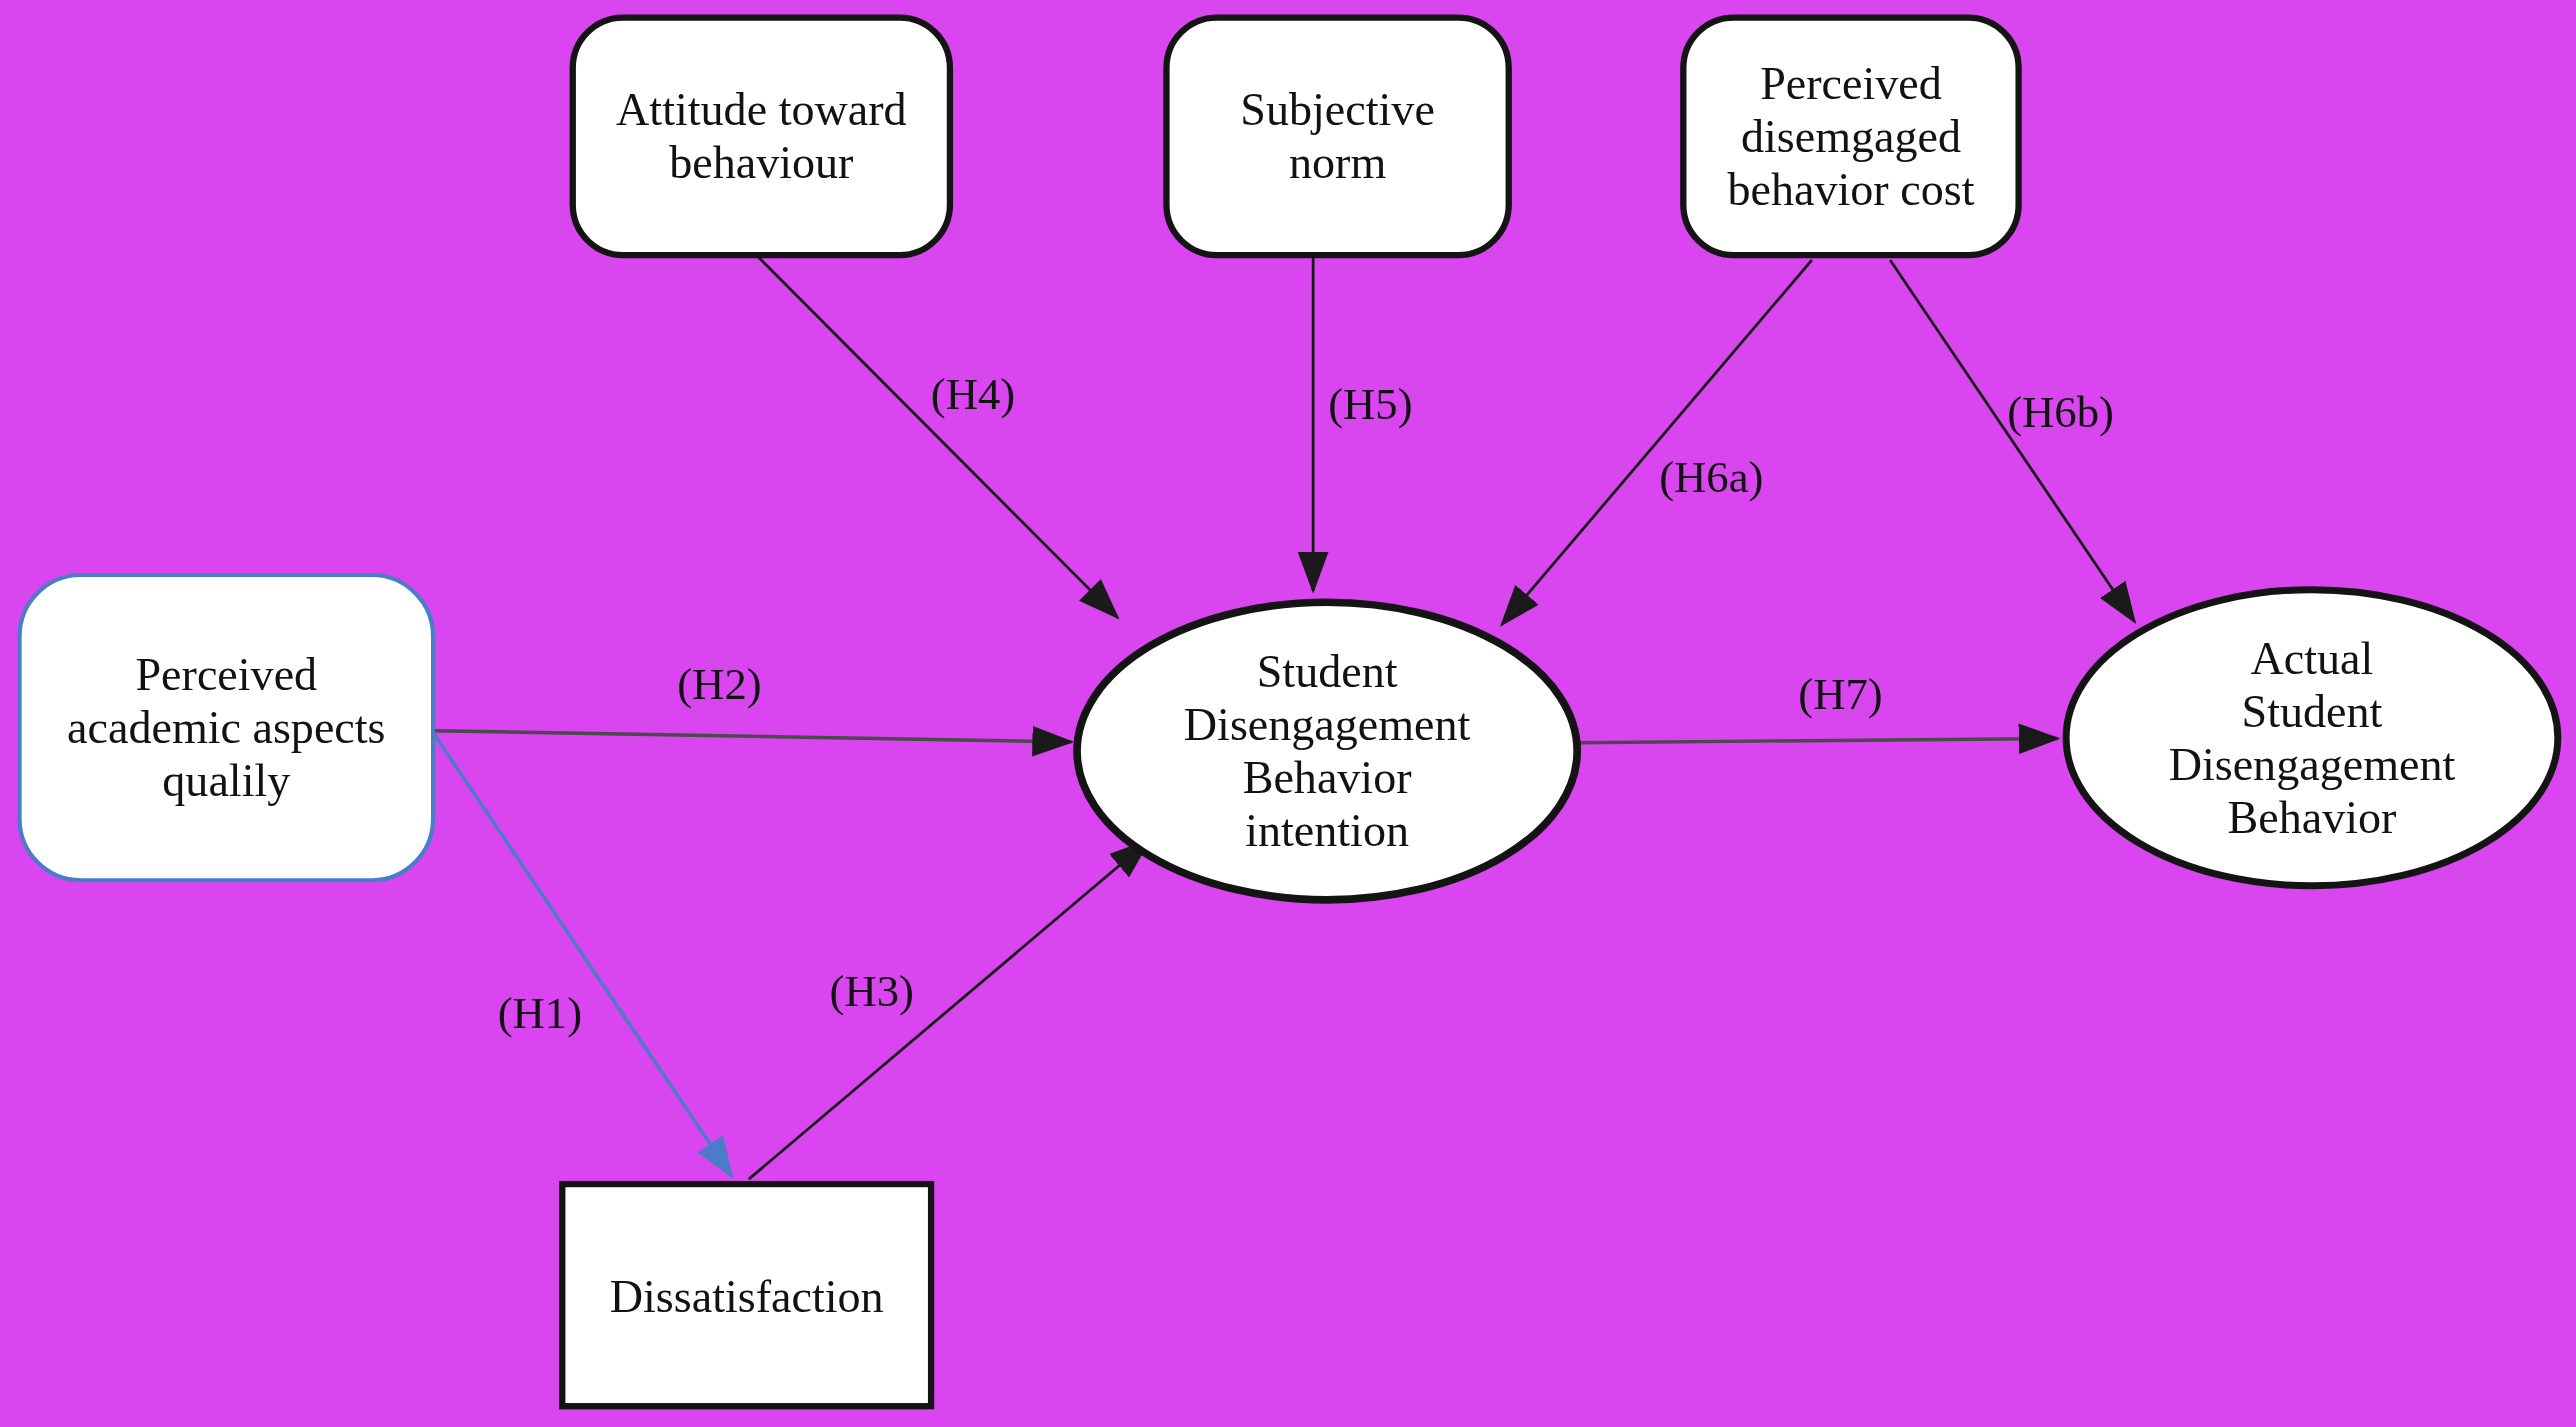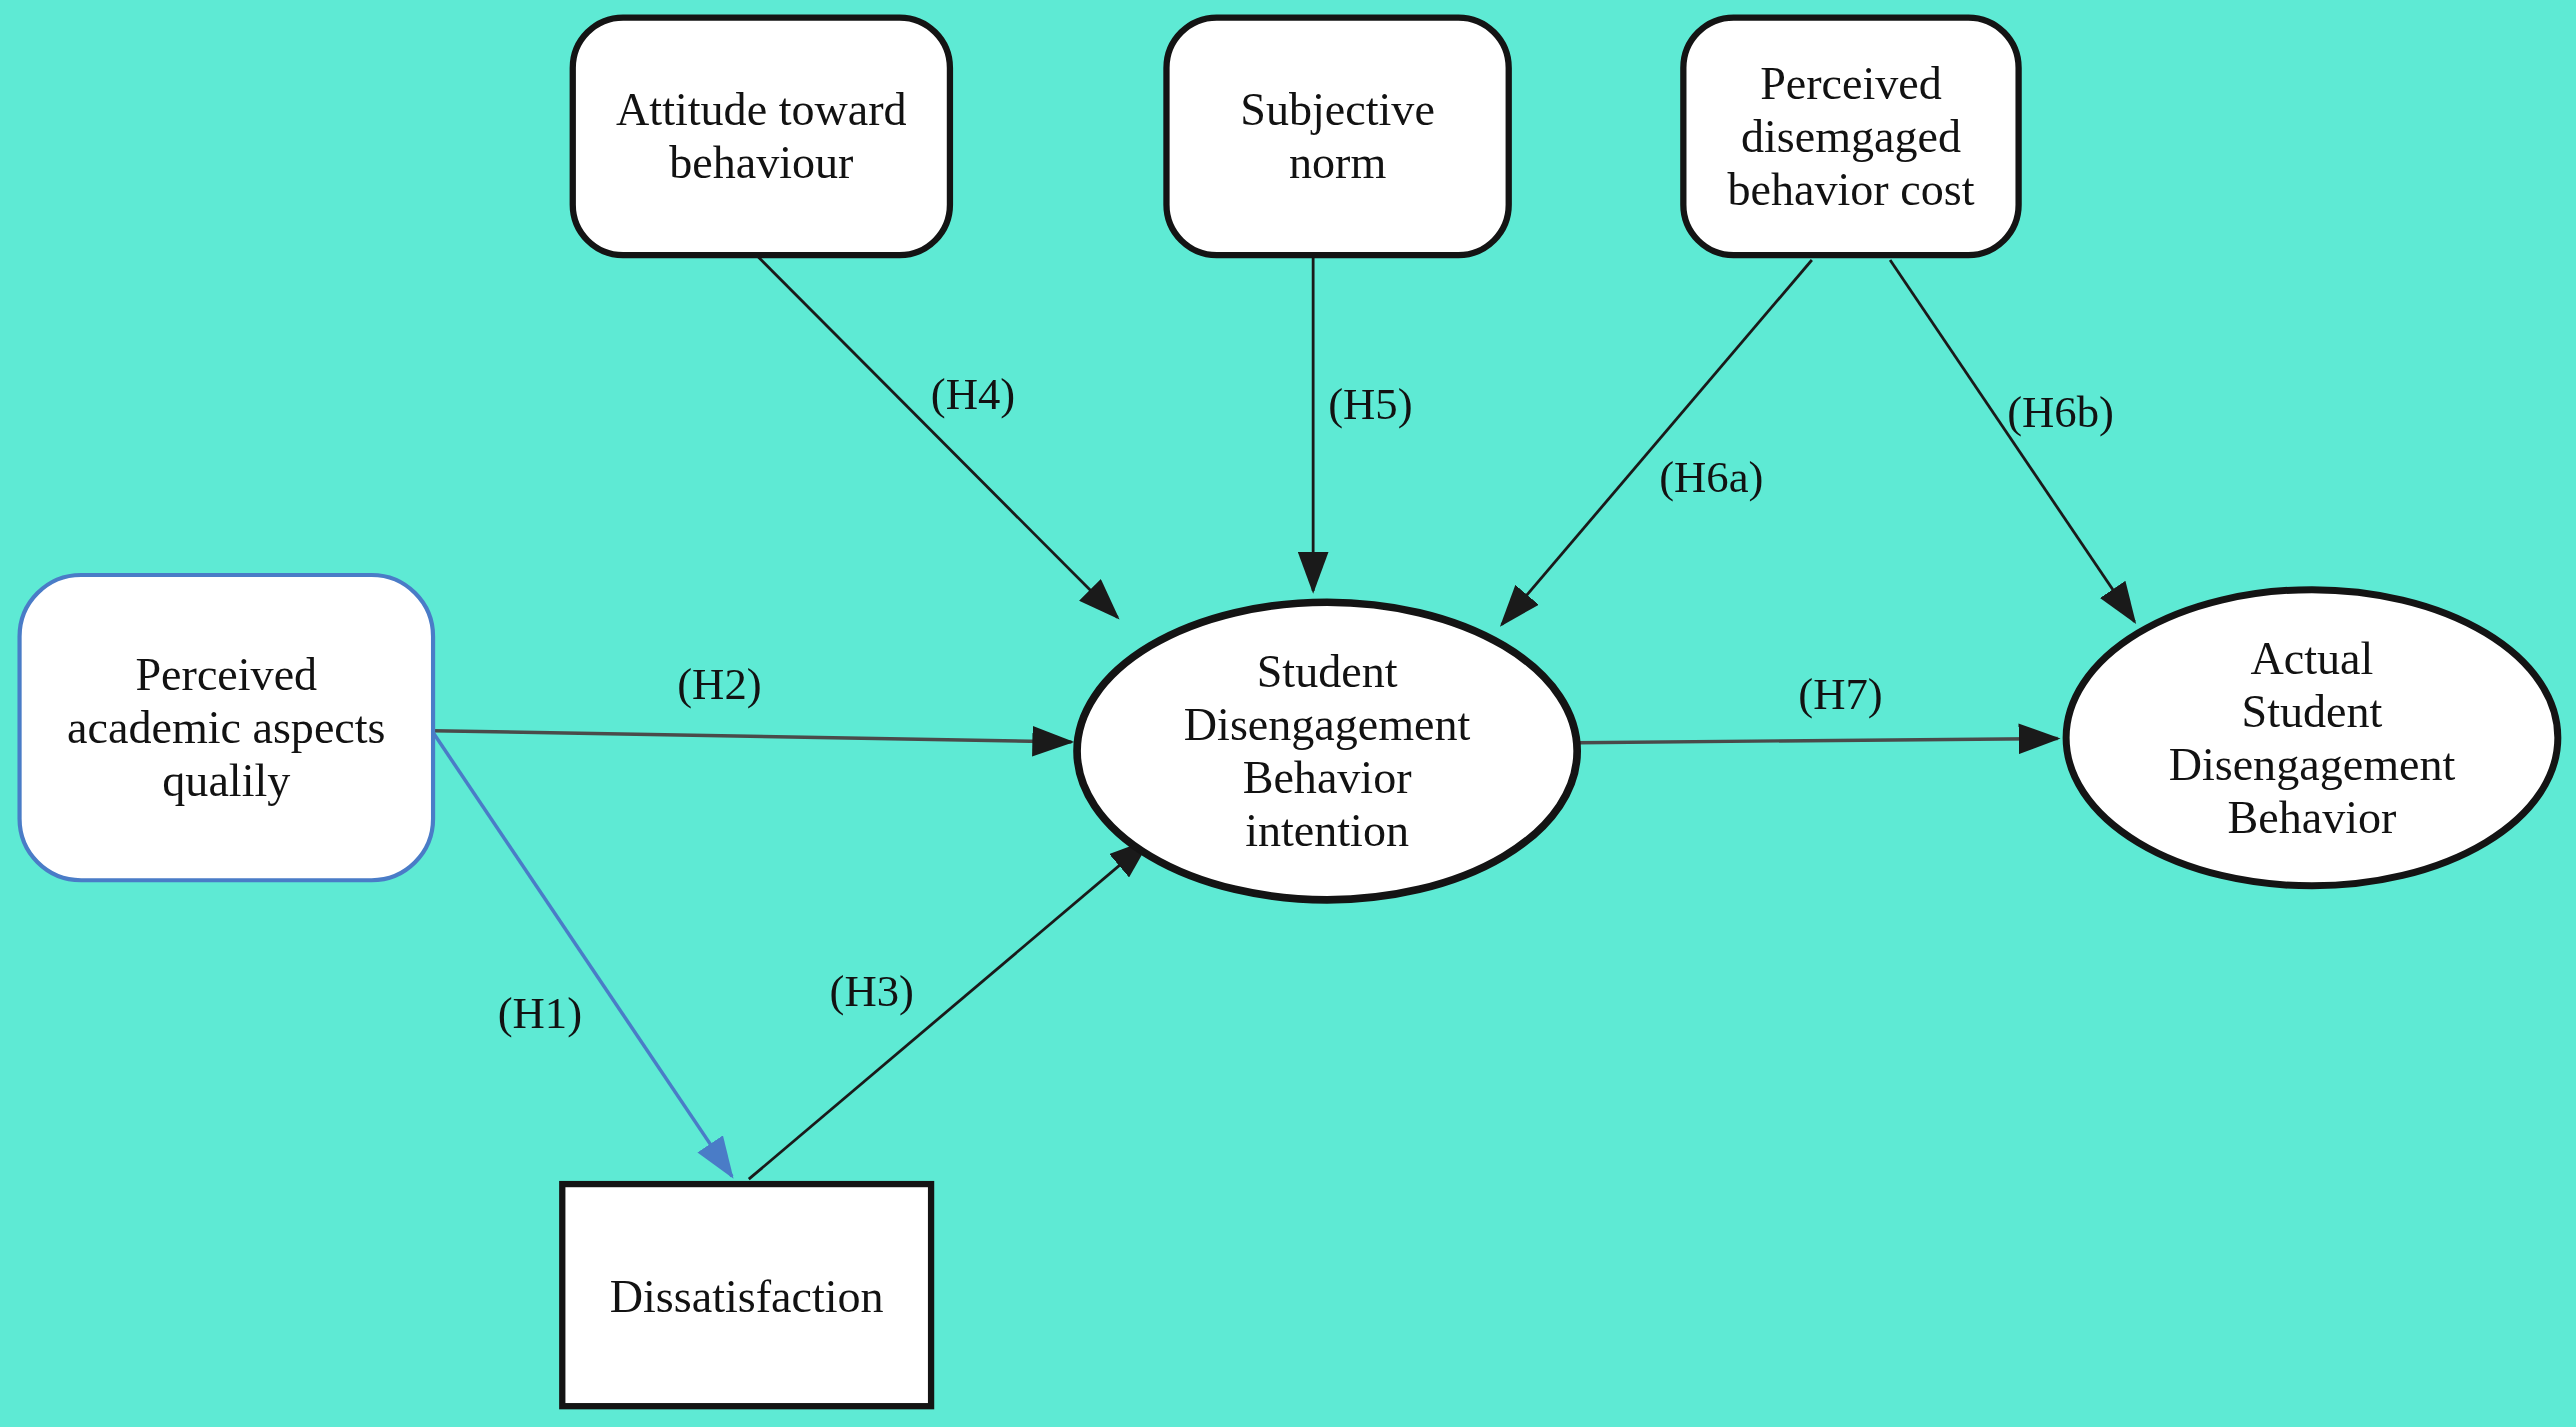--- a/index.html
+++ b/index.html
@@ -3,21 +3,21 @@
 <meta charset="utf-8">
 <style>
   html, body {
     margin: 0;
     padding: 0;
     background: #ffffff;
   }
   .stage {
     width: 2576px;
     height: 1428px;
-    background: #5eead4;
+    background: #d946ef;
     position: relative;
   }
   svg {
     display: block;
   }
   .node-label, .edge-label {
     font-family: "Liberation Serif", "DejaVu Serif", serif;
     fill: #121212;
   }
   .node-label { font-size: 66px; }

